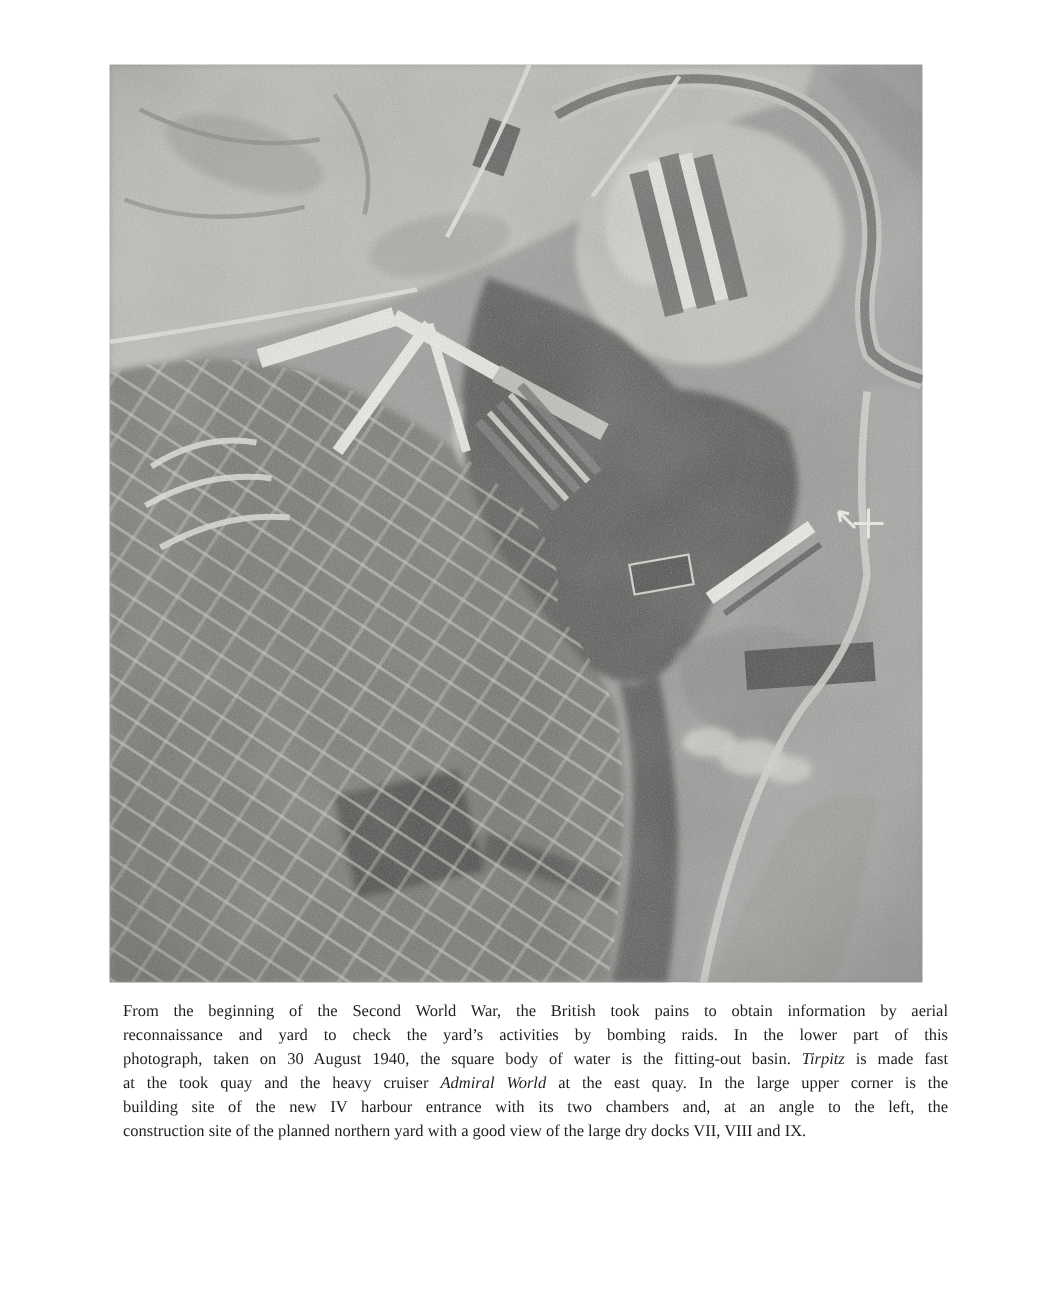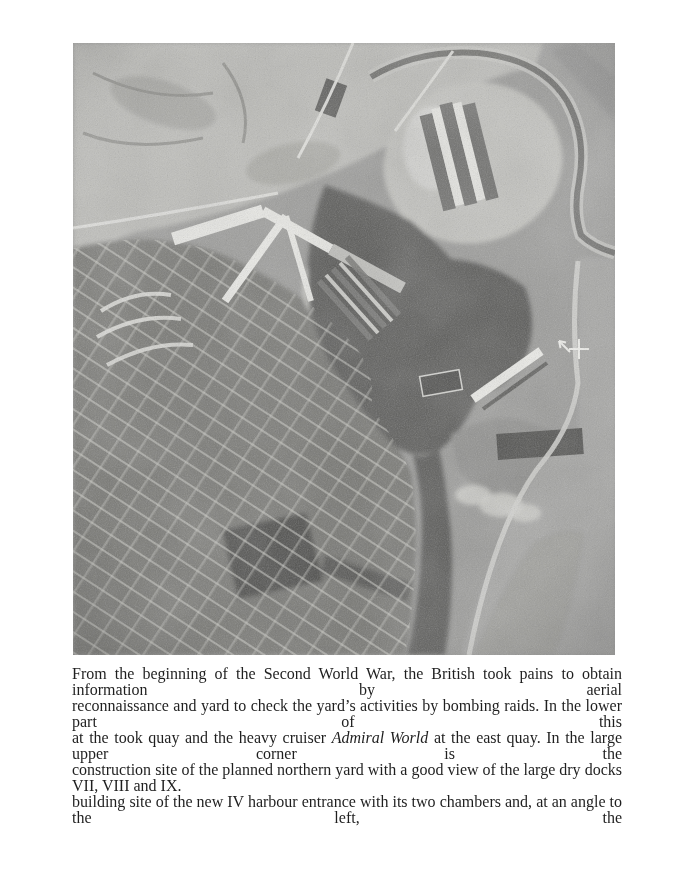--- a/index.html
+++ b/index.html
@@ -5,22 +5,22 @@
   html,body{margin:0;padding:0}
   body{
     width:692px;height:870px;position:relative;overflow:hidden;
     background:#ffffff;font-family:"Liberation Serif",serif;
   }
   .photo{
     position:absolute;left:73px;top:43px;width:542px;height:612px;margin:0;
   }
   .photo svg{display:block;width:100%;height:100%}
   .caption{
-    position:absolute;left:72px;top:666px;width:550px;
-    font-size:16px;line-height:16px;color:#1f1f1f;
+    position:absolute;left:82px;top:666px;width:550px;
+    font-size:11px;line-height:16px;color:#1f1f1f;
   }
   .caption .cap-line{text-align:justify;text-align-last:justify}
   .caption .cap-line.last{text-align-last:left}
   .watermark{position:absolute;left:0;top:760px;width:692px;height:110px}
 </style>
 </head>
 <body>
 
 <figure class="photo">
   <svg viewBox="0 0 542 612" xmlns="http://www.w3.org/2000/svg">
@@ -158,21 +158,22 @@
 
     <rect x="0" y="0" width="542" height="612" filter="url(#fMottle)" opacity="0.22"></rect>
     <rect x="0" y="0" width="542" height="612" filter="url(#fGrain)" opacity="0.28"></rect>
     <rect x="0" y="0" width="542" height="612" fill="url(#vg)"></rect>
   </svg>
 </figure>
 
 <div class="caption">
     <div class="cap-line"><span>From the beginning of the Second World War, the British took pains to obtain information by aerial</span></div>
     <div class="cap-line"><span>reconnaissance and yard to check the yard’s activities by bombing raids. In the lower part of this</span></div>
+    <div class="cap-line"><span>photograph, taken on 30 August 1940, the square body of water is the fitting-out basin. </span><i>Tirpitz</i><span> is made fast</span></div>
     <div class="cap-line"><span>at the took quay and the heavy cruiser </span><i>Admiral World</i><span> at the east quay. In the large upper corner is the</span></div>
+    <div class="cap-line"><span>building site of the new IV harbour entrance with its two chambers and, at an angle to the left, the</span></div>
     <div class="cap-line last"><span>construction site of the planned northern yard with a good view of the large dry docks VII, VIII and IX.</span></div>
-    <div class="cap-line"><span>building site of the new IV harbour entrance with its two chambers and, at an angle to the left, the</span></div>
   </div>
 
 <div class="watermark">
   
   
 </div>
 
 </body></html>

